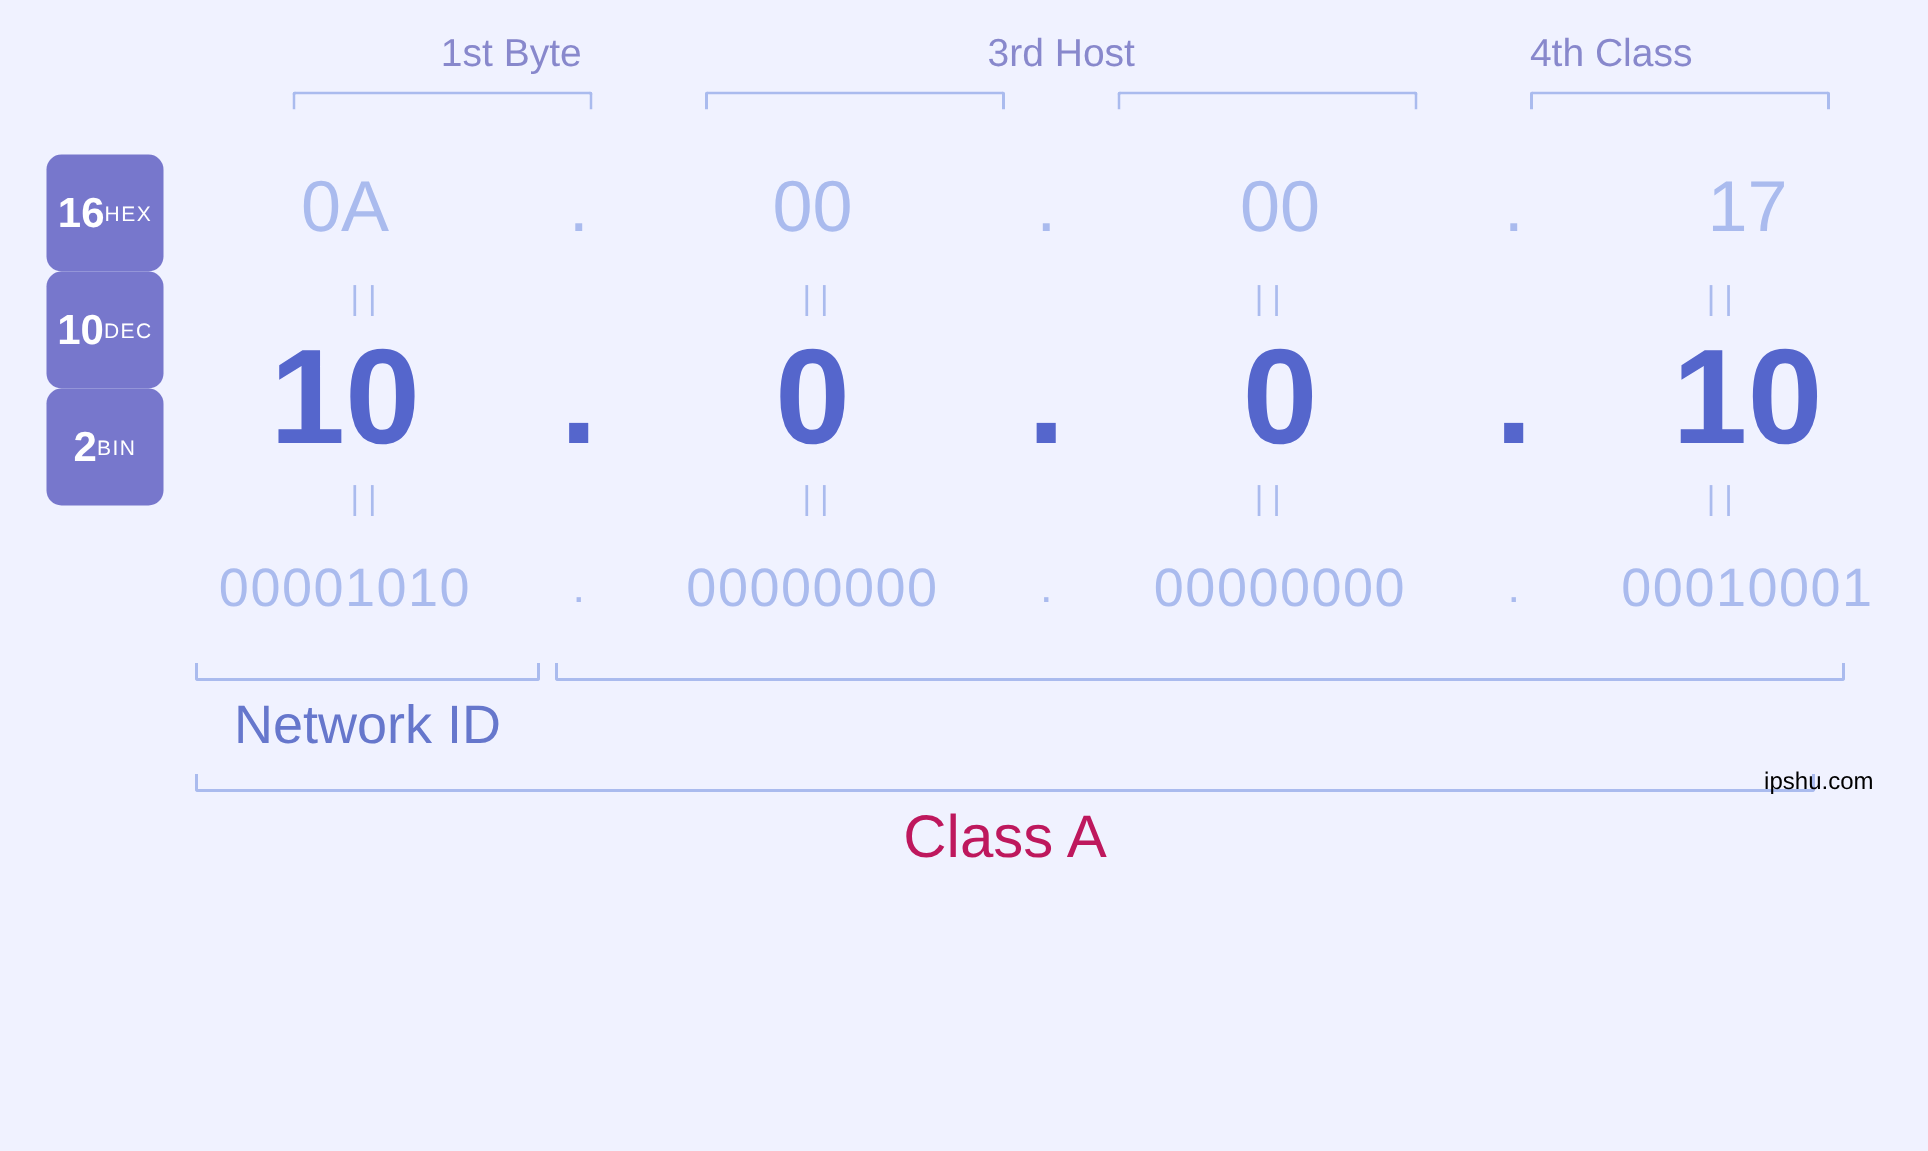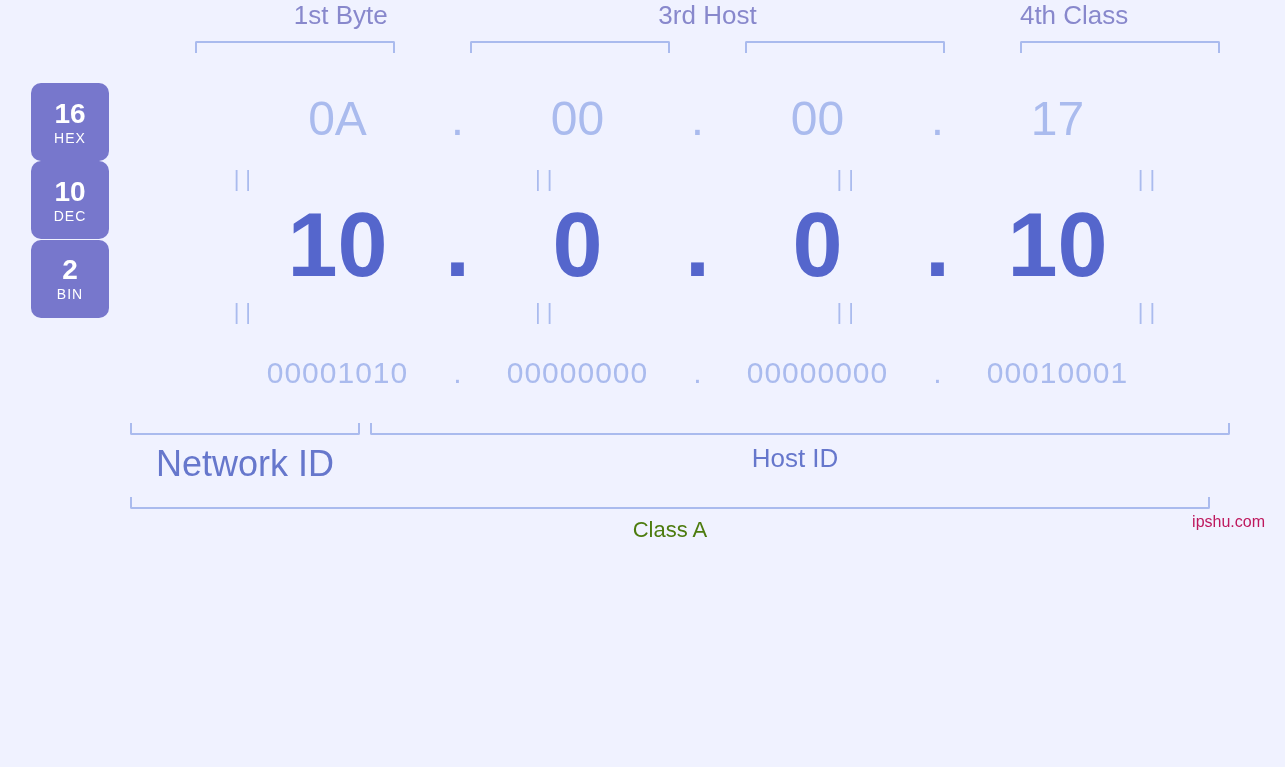--- a/index.html
+++ b/index.html
@@ -17,20 +17,21 @@
       position: relative;
     }
 
     .main-container {
       width: 1285px;
       height: 543px;
       display: flex;
       flex-direction: column;
       align-items: center;
       justify-content: flex-start;
+      padding-top: 20px;
       position: relative;
     }
 
     
     .byte-headers {
       display: flex;
       width: 1100px;
       margin-left: 130px;
       justify-content: space-around;
       margin-bottom: 10px;
@@ -77,21 +78,20 @@
       justify-content: space-around;
       padding: 10px 0 100px 10px;
     }
 
     .badge {
       width: 78px;
       height: 78px;
       background-color: #7777cc;
       border-radius: 10px;
       display: flex;
-      flex-direction: column;
       align-items: center;
       justify-content: center;
       color: white;
     }
 
     .badge-number {
       font-size: 28px;
       font-weight: bold;
       line-height: 1.1;
     }
@@ -107,22 +107,23 @@
       flex: 1;
       display: flex;
       flex-direction: column;
       padding-right: 20px;
     }
 
     
     .data-row {
       display: flex;
       align-items: center;
-      justify-content: center;
+      justify-content: space-between;
       flex: 1;
+      gap: 21px;
     }
 
     .byte-cell {
       width: 200px;
       text-align: center;
     }
 
     .dot-cell {
       width: 40px;
       text-align: center;
@@ -149,21 +150,21 @@
     }
 
     .dot-dec {
       font-size: 90px;
       color: #5566cc;
       font-weight: 600;
     }
 
     
     .bin-value {
-      font-size: 30px;
+      font-size: 36px;
       color: #aabbee;
       font-weight: 400;
       letter-spacing: 1px;
     }
 
     .dot-bin {
       font-size: 30px;
       color: #aabbee;
     }
 
@@ -248,31 +249,31 @@
       height: 12px;
       border: 2px solid #aabbee;
       border-top: none;
       border-radius: 0 0 2px 2px;
       margin-bottom: 8px;
     }
 
     .class-label {
       width: 1080px;
       text-align: center;
-      color: #4d7c0f;
-      font-size: 22px;
+      color: #be185d;
+      font-size: 40px;
       font-weight: 500;
     }
 
     
     .watermark {
       position: absolute;
       bottom: 12px;
-      right: 20px;
-      color: #be185d;
+      right: 36px;
+      color: #000000;
       font-size: 16px;
     }
   </style>
 </head>
 <body>
 
 <div class="main-container">
 
   <div class="byte-headers">
     <div class="byte-header">1st Byte</div>
@@ -403,21 +404,20 @@
 
   <div class="bottom-section">
 
     <div class="bottom-brackets">
       <div class="network-id-bracket"></div>
       <div class="host-id-bracket"></div>
     </div>
 
     <div class="network-host-labels">
       <div class="network-id-label">Network ID</div>
-      <div class="host-id-label">Host ID</div>
     </div>
 
     <div class="class-bracket"></div>
 
     <div class="class-label">Class A</div>
 
   </div>
 
   <div class="watermark">ipshu.com</div>
 

